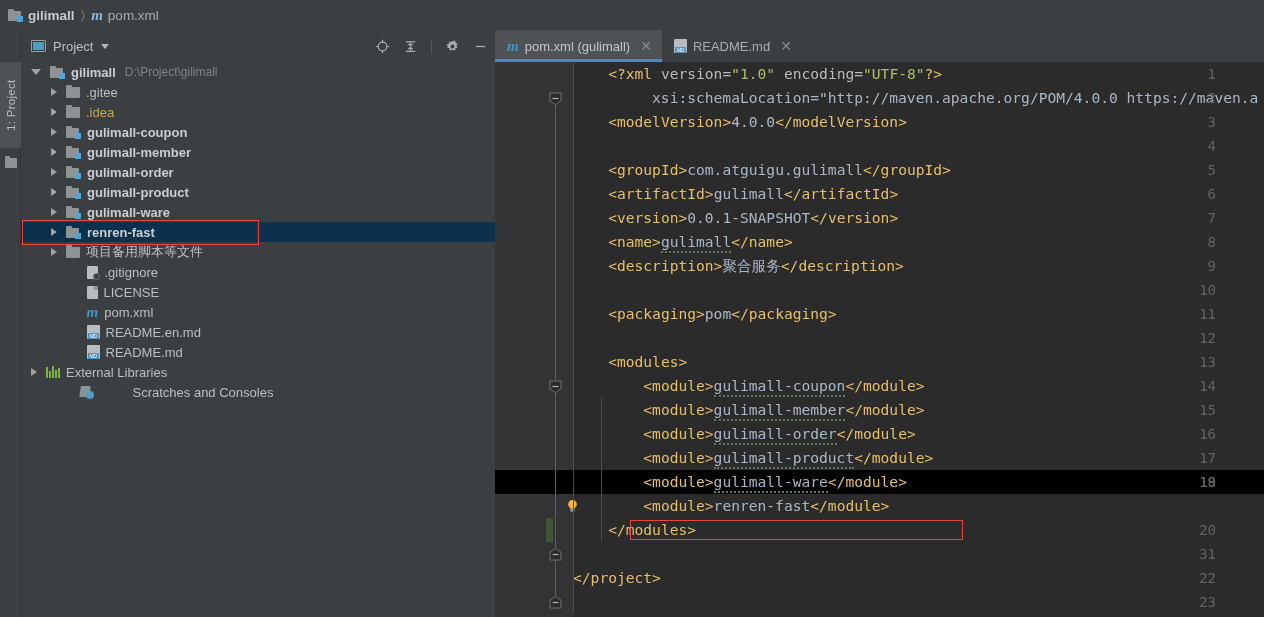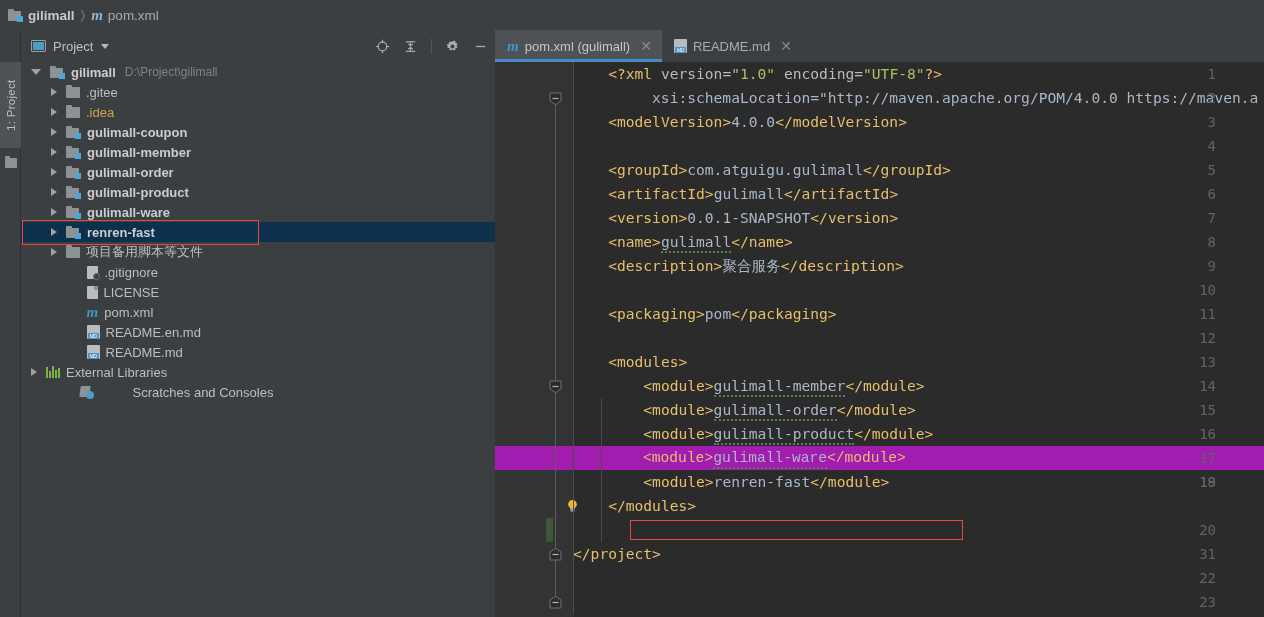--- a/index.html
+++ b/index.html
@@ -134,21 +134,21 @@
           font-family: "DejaVu Sans Mono", monospace; font-size: 14.6px;
           background: #2b2b2b; overflow: hidden; }
   .gutter { position: absolute; left: 0; top: 0; width: 78px; height: 555px;
             background: #313335; }
   .lnum { position: absolute; right: 48px; width: 30px; text-align: right;
           color: #606366; font-size: 14px; line-height: 24px;
           font-family: "DejaVu Sans Mono", monospace; }
   .codelines { position: absolute; left: 0; top: 0; width: 769px; }
   .cline { position: relative; height: 24px; line-height: 24px; white-space: pre;
            padding-left: 78px; color: #a9b7c6; }
-  .cline.caret { background: #a21caf; font-family: Liberation Mono, monospace; }
+  .cline.caret { background: #000000; }
   .tag { color: #e8bf6a; }
   .attr { color: #bababa; }
   .str { color: #a5c261; }
   .ns { color: #9876aa; }
   .txt { color: #a9b7c6; }
   .typo { border-bottom: 2px dotted #5f7e4e; padding-bottom: 1px; }
 
   .indentguide { position: absolute; width: 1px; background: #4b4b4b; }
   .foldline { position: absolute; left: 60px; width: 1px; background: #5a5c5e; }
   .foldmark { position: absolute; left: 54px; width: 13px; height: 13px; }
@@ -407,20 +407,21 @@
           <div class="cline"></div>
           <div class="cline"><span class="txt">    </span><span class="tag">&lt;</span><span class="tag">groupId</span><span class="tag">&gt;</span><span class="txt">com.atguigu.gulimall</span><span class="tag">&lt;</span><span class="tag">/</span><span class="tag">groupId</span><span class="tag">&gt;</span></div>
           <div class="cline"><span class="txt">    </span><span class="tag">&lt;</span><span class="tag">artifactId</span><span class="tag">&gt;</span><span class="txt">gulimall</span><span class="tag">&lt;</span><span class="tag">/</span><span class="tag">artifactId</span><span class="tag">&gt;</span></div>
           <div class="cline"><span class="txt">    </span><span class="tag">&lt;</span><span class="tag">version</span><span class="tag">&gt;</span><span class="txt">0.0.1-SNAPSHOT</span><span class="tag">&lt;</span><span class="tag">/</span><span class="tag">version</span><span class="tag">&gt;</span></div>
           <div class="cline"><span class="txt">    </span><span class="tag">&lt;</span><span class="tag">name</span><span class="tag">&gt;</span><span class="txt"></span><span class="txt typo">gulimall</span><span class="txt"></span><span class="tag">&lt;</span><span class="tag">/</span><span class="tag">name</span><span class="tag">&gt;</span></div>
           <div class="cline"><span class="txt">    </span><span class="tag">&lt;</span><span class="tag">description</span><span class="tag">&gt;</span><span class="txt">聚合服务</span><span class="tag">&lt;</span><span class="tag">/</span><span class="tag">description</span><span class="tag">&gt;</span></div>
           <div class="cline"></div>
           <div class="cline"><span class="txt">    </span><span class="tag">&lt;</span><span class="tag">packaging</span><span class="tag">&gt;</span><span class="txt">pom</span><span class="tag">&lt;</span><span class="tag">/</span><span class="tag">packaging</span><span class="tag">&gt;</span></div>
           <div class="cline"></div>
           <div class="cline"><span class="txt">    </span><span class="tag">&lt;</span><span class="tag">modules</span><span class="tag">&gt;</span></div>
+          <div class="cline"><span class="txt">        </span><span class="tag">&lt;</span><span class="tag">module</span><span class="tag">&gt;</span><span class="txt"></span><span class="txt typo">gulimall-coupon</span><span class="txt"></span><span class="tag">&lt;</span><span class="tag">/</span><span class="tag">module</span><span class="tag">&gt;</span></div>
           <div class="cline"><span class="txt">        </span><span class="tag">&lt;</span><span class="tag">module</span><span class="tag">&gt;</span><span class="txt"></span><span class="txt typo">gulimall-member</span><span class="txt"></span><span class="tag">&lt;</span><span class="tag">/</span><span class="tag">module</span><span class="tag">&gt;</span></div>
           <div class="cline"><span class="txt">        </span><span class="tag">&lt;</span><span class="tag">module</span><span class="tag">&gt;</span><span class="txt"></span><span class="txt typo">gulimall-order</span><span class="txt"></span><span class="tag">&lt;</span><span class="tag">/</span><span class="tag">module</span><span class="tag">&gt;</span></div>
           <div class="cline"><span class="txt">        </span><span class="tag">&lt;</span><span class="tag">module</span><span class="tag">&gt;</span><span class="txt"></span><span class="txt typo">gulimall-product</span><span class="txt"></span><span class="tag">&lt;</span><span class="tag">/</span><span class="tag">module</span><span class="tag">&gt;</span></div>
           <div class="cline caret"><span class="txt">        </span><span class="tag">&lt;</span><span class="tag">module</span><span class="tag">&gt;</span><span class="txt"></span><span class="txt typo">gulimall-ware</span><span class="txt"></span><span class="tag">&lt;</span><span class="tag">/</span><span class="tag">module</span><span class="tag">&gt;</span></div>
           <div class="cline"><span class="txt">        </span><span class="tag">&lt;</span><span class="tag">module</span><span class="tag">&gt;</span><span class="txt">renren-fast</span><span class="tag">&lt;</span><span class="tag">/</span><span class="tag">module</span><span class="tag">&gt;</span></div>
           <div class="cline"><span class="txt">    </span><span class="tag">&lt;</span><span class="tag">/</span><span class="tag">modules</span><span class="tag">&gt;</span></div>
           <div class="cline"></div>
           <div class="cline"><span class="tag">&lt;</span><span class="tag">/</span><span class="tag">project</span><span class="tag">&gt;</span></div>
         </div>
       <div id="gutter-deco">

